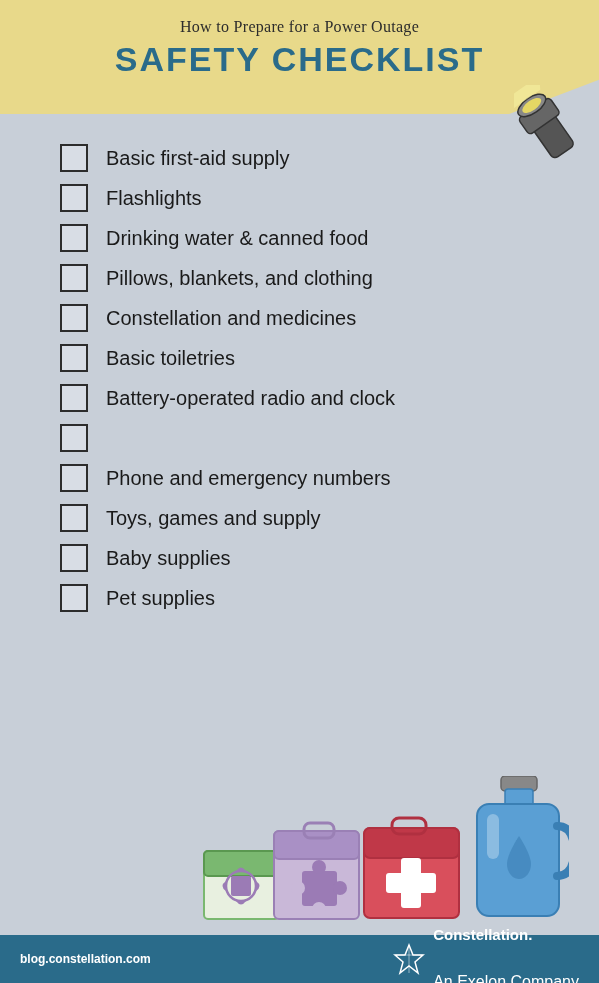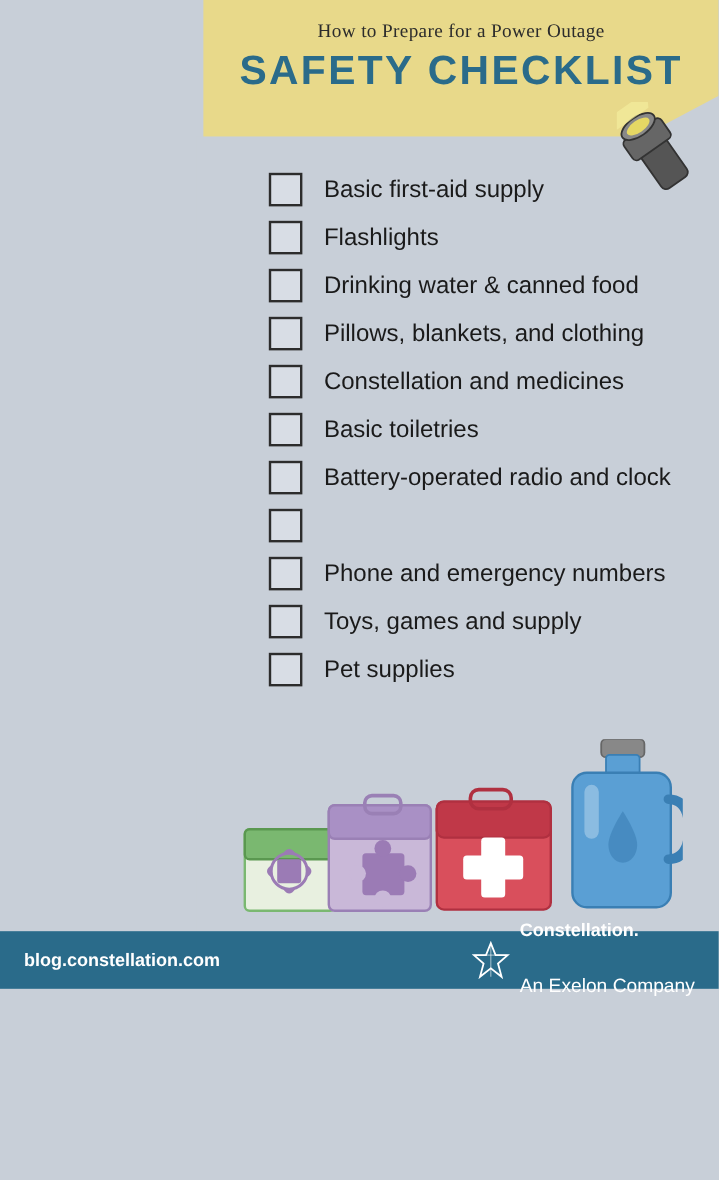--- a/index.html
+++ b/index.html
@@ -7,26 +7,25 @@
       width: 599px;
       height: 983px;
       font-family: Georgia, 'Times New Roman', serif;
       background: #c8cfd8;
       overflow: hidden;
       position: relative;
     }
 
     .outer-container {
       width: 599px;
-      height: 824px;
+      height: 983px;
       background: #c8cfd8;
       position: relative;
       display: flex;
       flex-direction: column;
-      align-items: flex-end;
     }
 
     
     .header {
       background: #e8d98a;
       padding: 18px 30px 20px 30px;
       position: relative;
       z-index: 2;
       clip-path: polygon(0 0, 100% 0, 100% 70%, 85% 100%, 0 100%);
       padding-bottom: 35px;
@@ -113,21 +112,21 @@
       justify-content: space-between;
       padding: 0 20px;
       position: absolute;
       bottom: 0;
       left: 0;
       right: 0;
     }
 
     .footer-url {
       color: white;
-      font-size: 15px;
+      font-size: 12px;
       font-family: Arial, sans-serif;
       font-weight: bold;
     }
 
     .footer-logo {
       display: flex;
       align-items: center;
       gap: 8px;
     }
 
@@ -239,20 +238,24 @@
         <li class="checklist-item">
           <span class="checkbox"></span>
           <span class="item-text">Phone and emergency numbers</span>
         </li>
         <li class="checklist-item">
           <span class="checkbox"></span>
           <span class="item-text">Toys, games and supply</span>
         </li>
         <li class="checklist-item">
           <span class="checkbox"></span>
+          <span class="item-text">Baby supplies</span>
+        </li>
+        <li class="checklist-item">
+          <span class="checkbox"></span>
           <span class="item-text">Pet supplies</span>
         </li>
       </ul>
 
     <div class="green-box">
       <svg width="90" height="95" viewBox="0 0 90 95" xmlns="http://www.w3.org/2000/svg">
 
         <rect x="5" y="25" width="75" height="68" rx="4" fill="#e8f0e0" stroke="#7ab870" stroke-width="2"></rect>
         <rect x="5" y="25" width="75" height="25" rx="4" fill="#7ab870" stroke="#5a9850" stroke-width="2"></rect>
 

